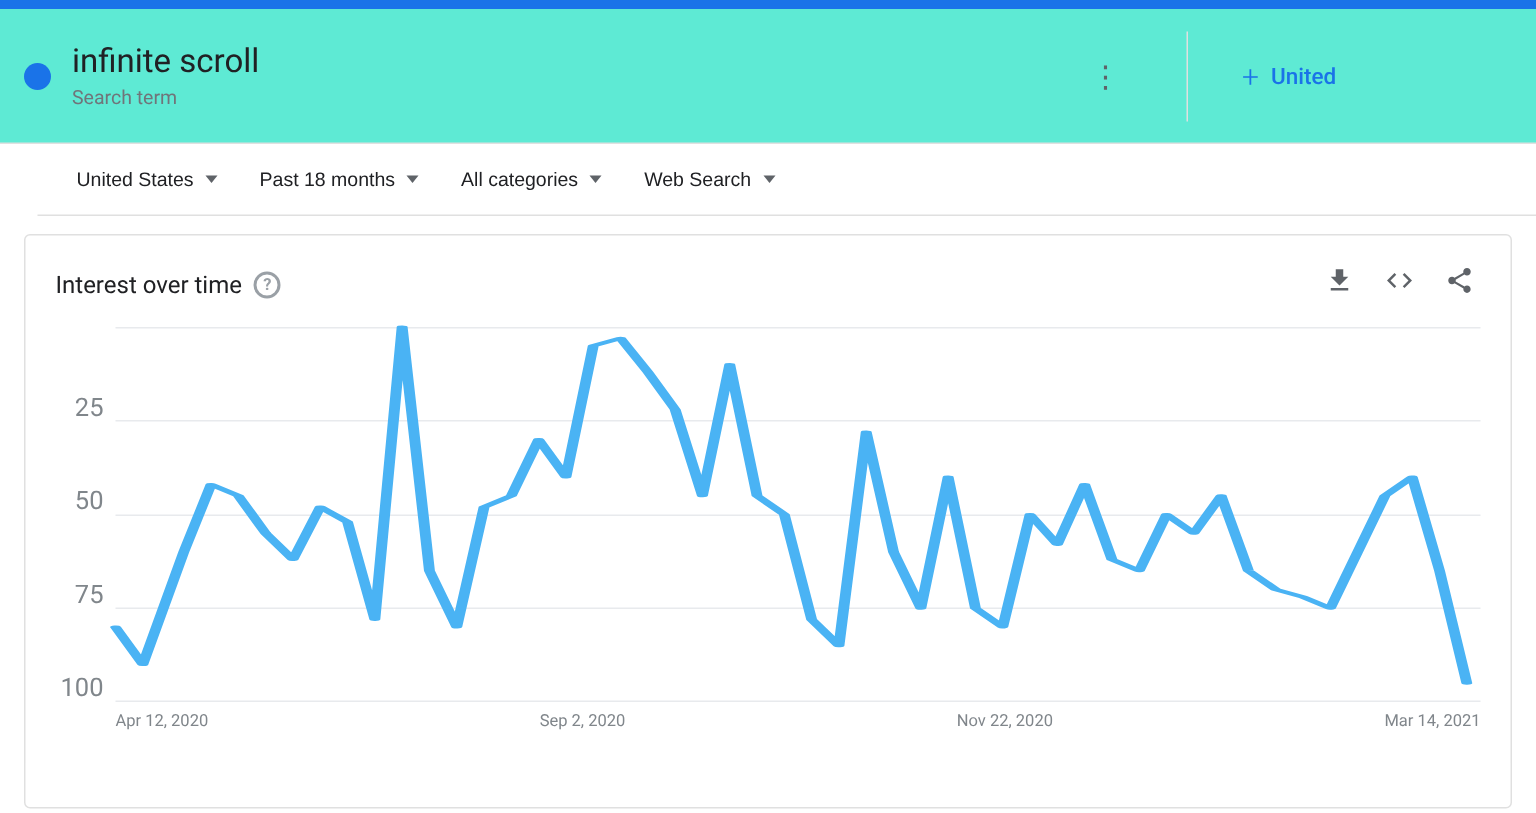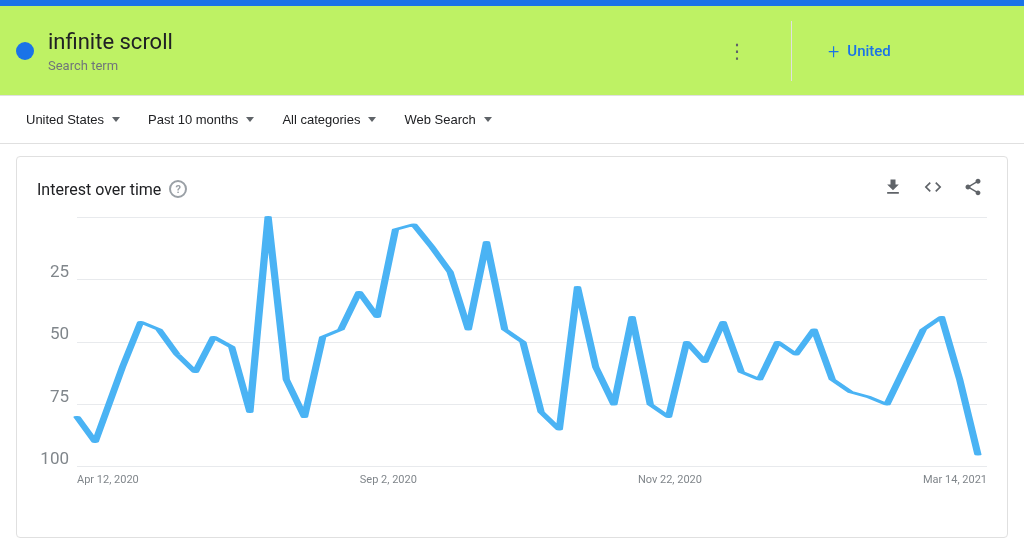--- a/index.html
+++ b/index.html
@@ -14,21 +14,21 @@
       height: 6px;
       background: #1a73e8;
     }
 
     .header-section {
       display: flex;
       align-items: center;
       border-bottom: 1px solid #e0e0e0;
       padding: 0 16px;
       min-height: 90px;
-      background: #bef264;
+      background: #5eead4;
     }
 
     .search-term-area {
       display: flex;
       align-items: center;
       flex: 1;
       padding: 16px 0;
     }
 
     .blue-dot {
@@ -100,20 +100,21 @@
       font-weight: 300;
     }
 
     .filter-bar {
       display: flex;
       align-items: flex-end;
       gap: 8px;
       padding: 10px 16px;
       border-bottom: 1px solid #e0e0e0;
       background: #fff;
+      margin-left: 25px;
     }
 
     .filter-btn {
       display: flex;
       align-items: center;
       gap: 6px;
       padding: 6px 10px;
       border: none;
       background: none;
       cursor: pointer;
@@ -294,21 +295,21 @@
   </div>
 </div>
 
 <div class="filter-bar">
   <button class="filter-btn">
     <span>United States</span>
     <span class="chevron-down"></span>
   </button>
 
   <button class="filter-btn">
-    <span>Past 10 months</span>
+    <span>Past 18 months</span>
     <span class="chevron-down"></span>
   </button>
 
   <button class="filter-btn">
     <span>All categories</span>
     <span class="chevron-down"></span>
   </button>
 
   <button class="filter-btn">
     <span>Web Search</span>

